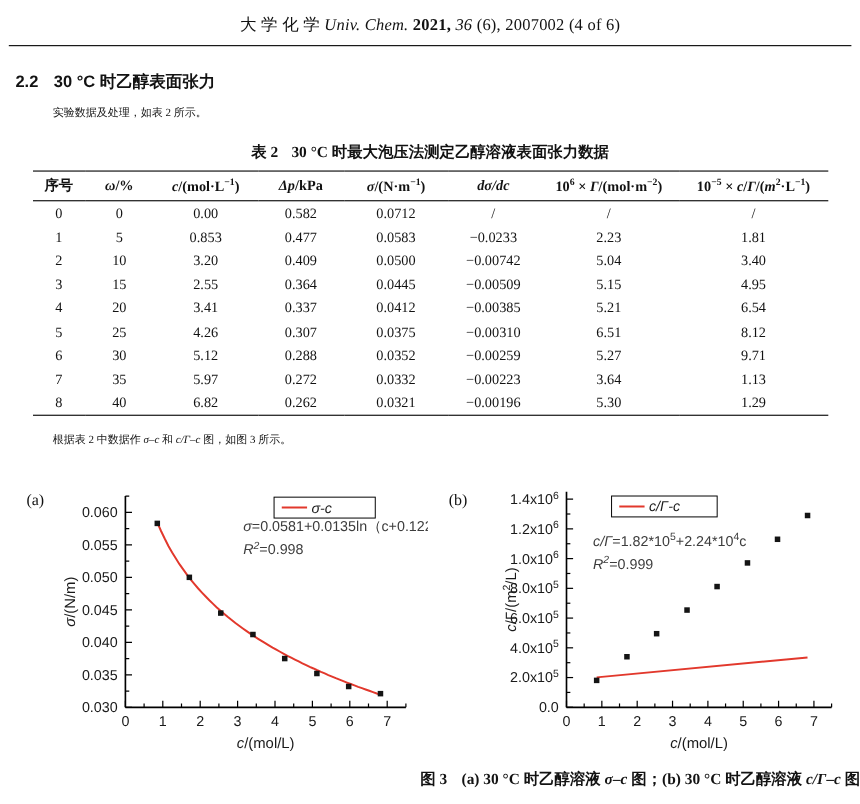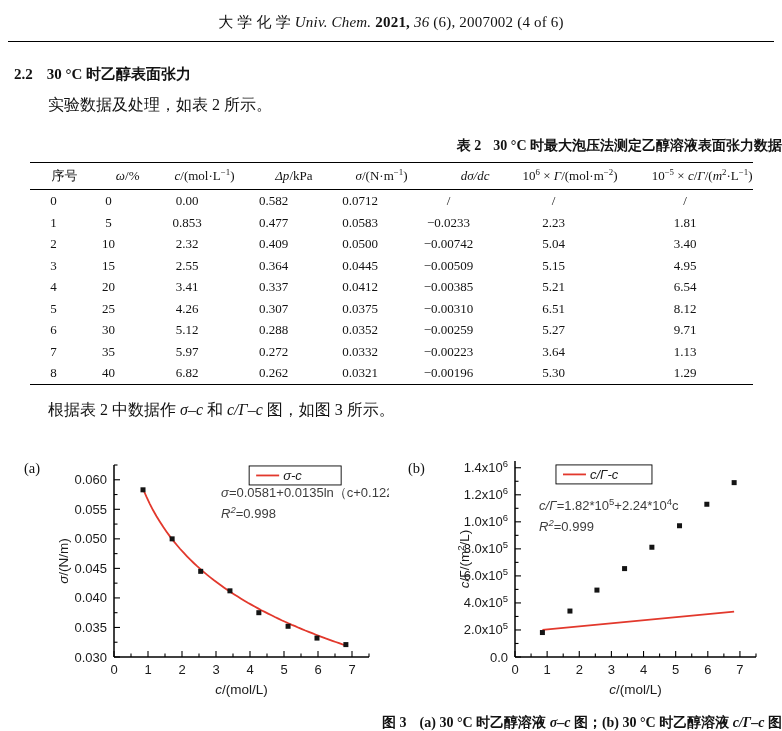--- a/index.html
+++ b/index.html
@@ -3,29 +3,29 @@
 <meta charset="utf-8">
 <style>
   html,body{margin:0;padding:0;background:#fff;}
   .page{position:relative;width:782px;height:731px;background:#ffffff;overflow:hidden;
         font-family:"Liberation Serif", serif;color:#121212;}
   .journal-header{text-align:center;padding-top:13px;font-size:15px;letter-spacing:.2px;}
   .journal-header i{font-style:italic;}
   .journal-header b{font-weight:bold;}
   .head-rule{border:none;border-top:1.7px solid #000;margin:9px 8px 0 8px;}
   .section-heading{margin:23px 0 0 14px;font-size:15px;font-weight:bold;
-        font-family:Liberation Serif, serif;}
+        font-family:Liberation Sans, sans-serif;}
   .section-heading .sec-num{margin-right:14px;}
-  .para{margin:11px 30px 0 48px;font-size:16px;}
-  .table-title{text-align:right;font-weight:bold;font-size:14px;margin-top:21px;}
+  .para{margin:11px 30px 0 48px;font-size:10px;}
+  .table-title{text-align:center;font-weight:bold;font-size:14px;margin-top:21px;}
   .table-title .tbl-label{margin-right:12px;}
   table.data{border-collapse:collapse;table-layout:fixed;width:723px;margin:7px auto 0 auto;
         border-top:1.6px solid #000;border-bottom:1.6px solid #000;font-size:13px;}
   table.data thead tr{border-bottom:1px solid #000;}
-  table.data th{font-weight:normal;height:26px;text-align:right;padding:0;font-size:13px;}
+  table.data th{font-weight:bold;height:26px;text-align:center;padding:0;font-size:13px;}
   table.data td{height:21.5px;line-height:21.5px;text-align:center;padding:0;}
   table.data col:nth-child(1){width:48px;} table.data col:nth-child(2){width:62px;}
   table.data col:nth-child(3){width:95px;} table.data col:nth-child(4){width:78px;}
   table.data col:nth-child(5){width:95px;} table.data col:nth-child(6){width:82px;}
   table.data col:nth-child(7){width:128px;} table.data col:nth-child(8){width:135px;}
   sup{font-size:0.68em;}
   .figure-row{position:relative;height:266px;margin-top:22px;}
   .figure-row svg{position:absolute;top:0;}
   #chartA{left:14px;} #chartB{left:398px;}
   .caption{text-align:right;font-weight:bold;font-size:14px;margin-top:5px;}
@@ -90,21 +90,21 @@
           <td>0.853</td>
           <td>0.477</td>
           <td>0.0583</td>
           <td>−0.0233</td>
           <td>2.23</td>
           <td>1.81</td>
         </tr>
         <tr>
           <td>2</td>
           <td>10</td>
-          <td>2.32</td>
+          <td>3.20</td>
           <td>0.409</td>
           <td>0.0500</td>
           <td>−0.00742</td>
           <td>5.04</td>
           <td>3.40</td>
         </tr>
         <tr>
           <td>3</td>
           <td>15</td>
           <td>2.55</td>

